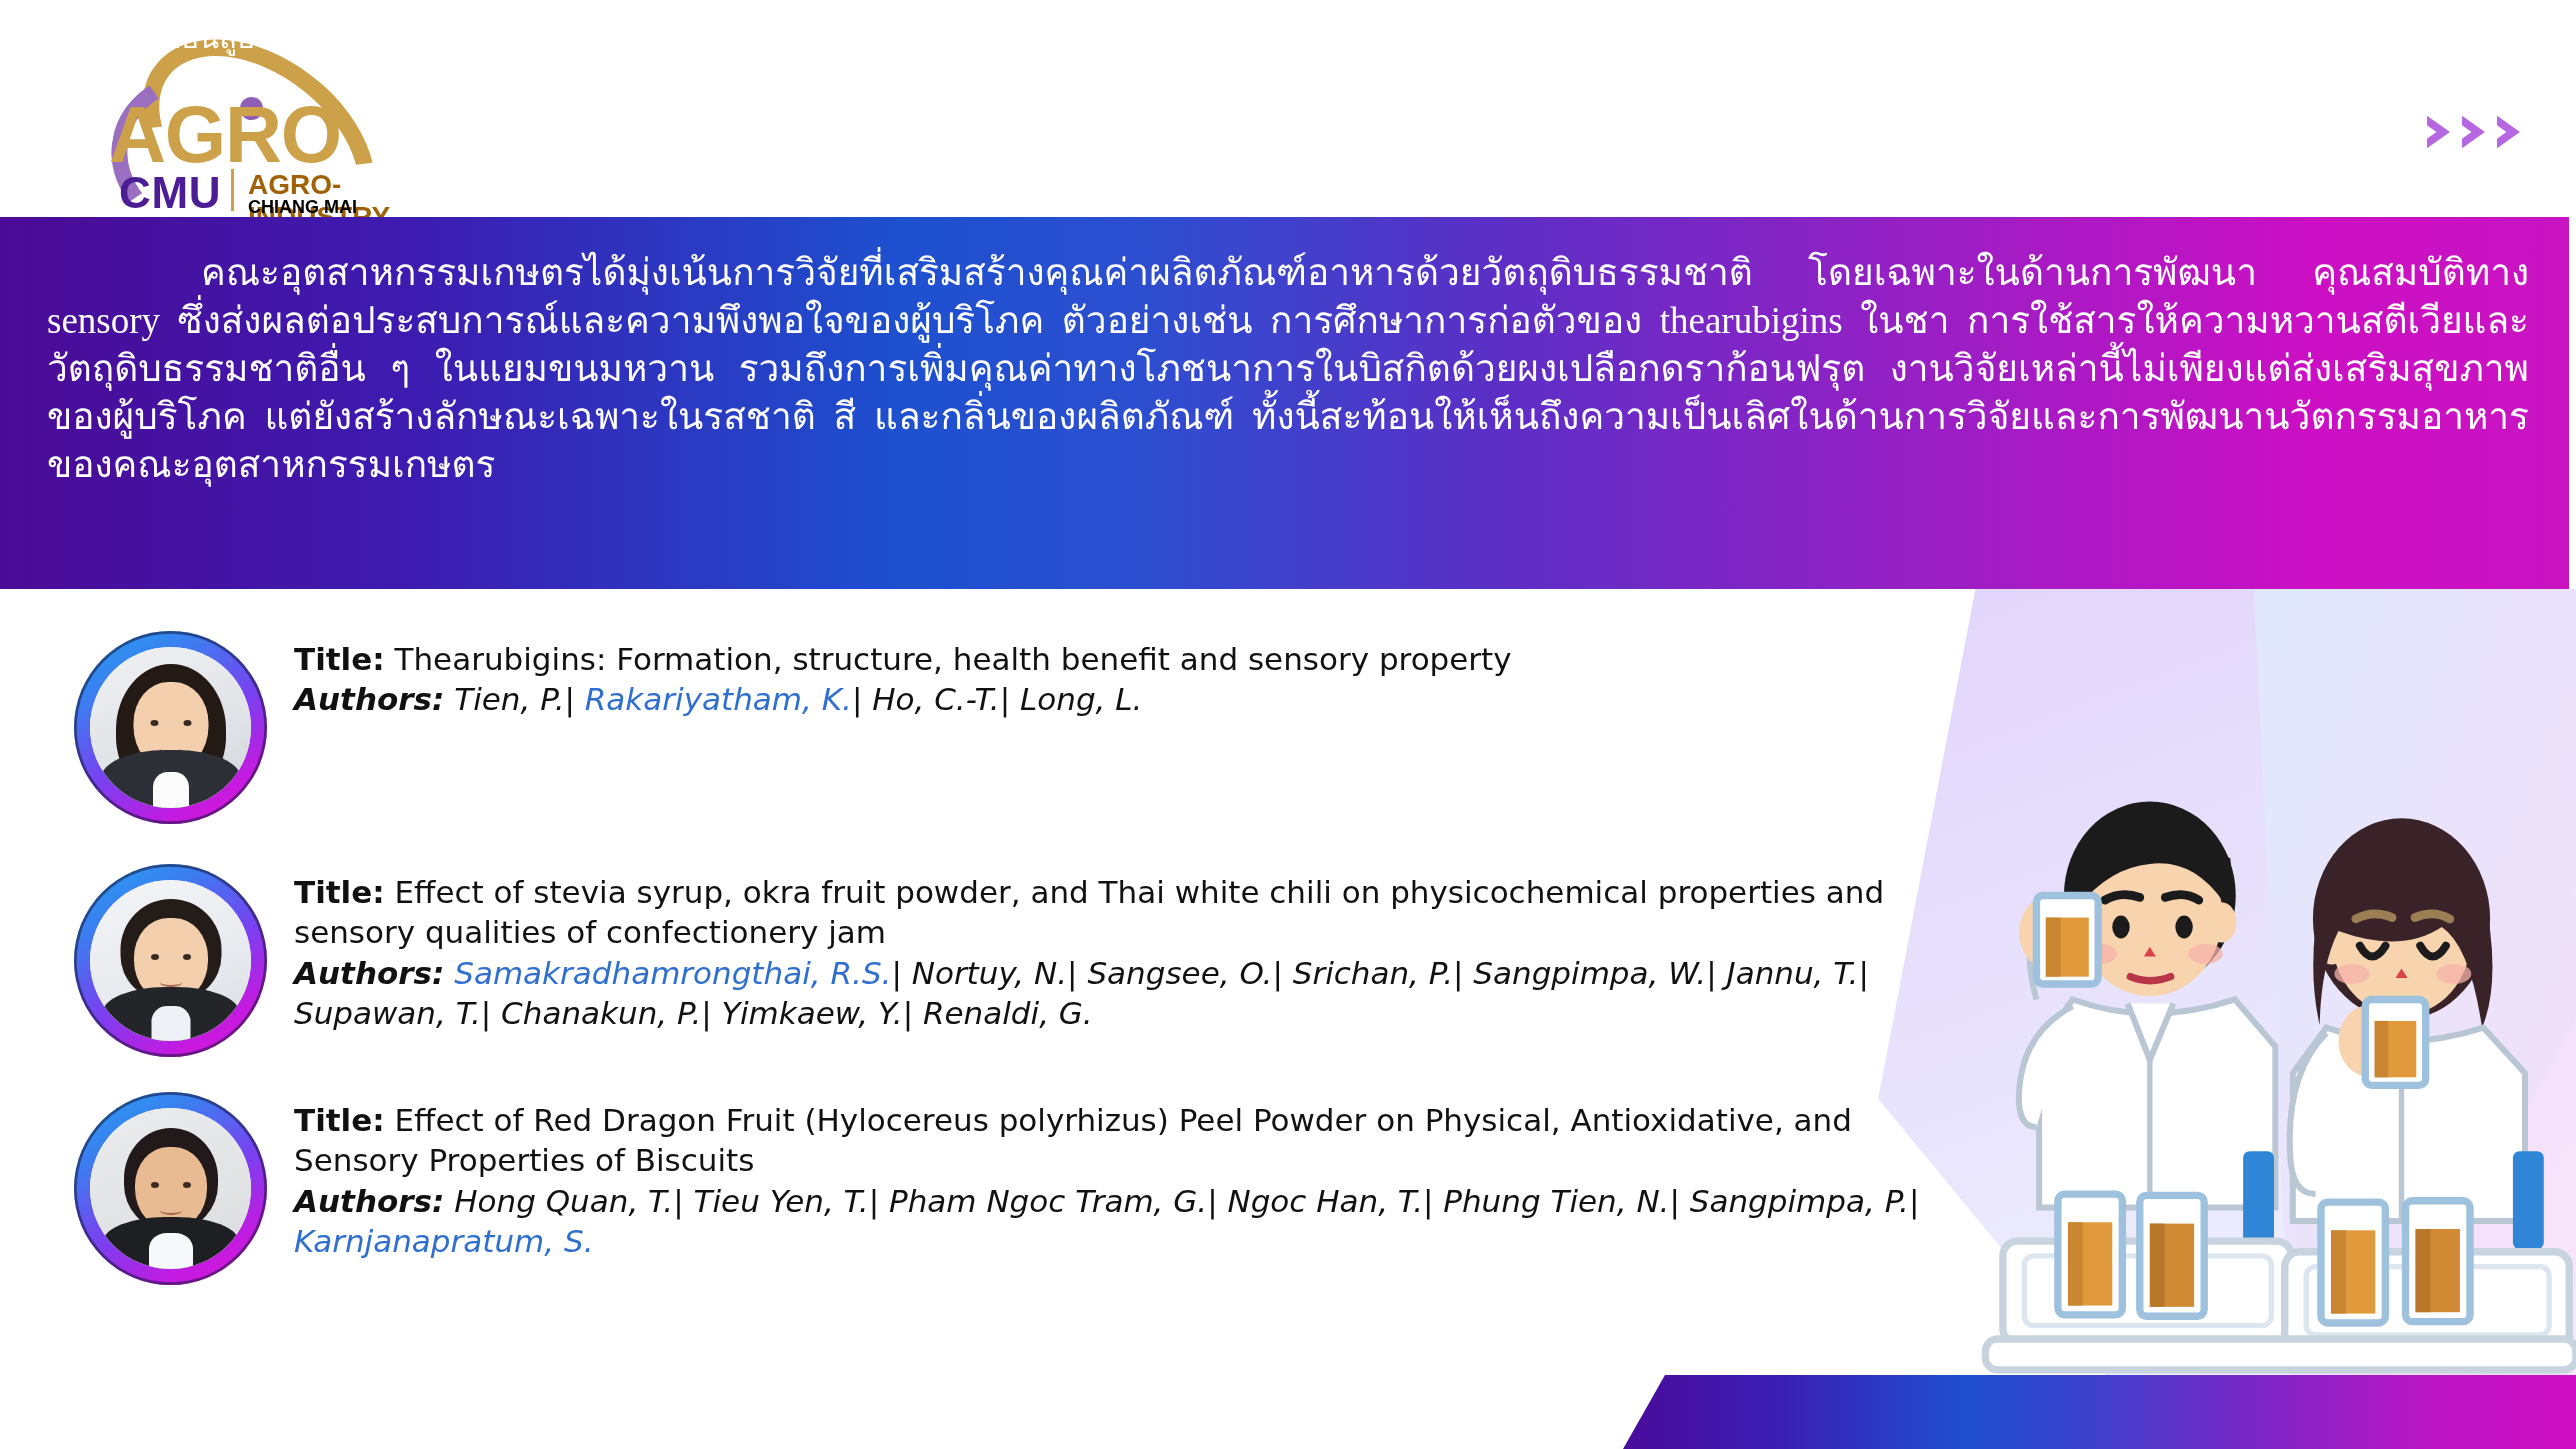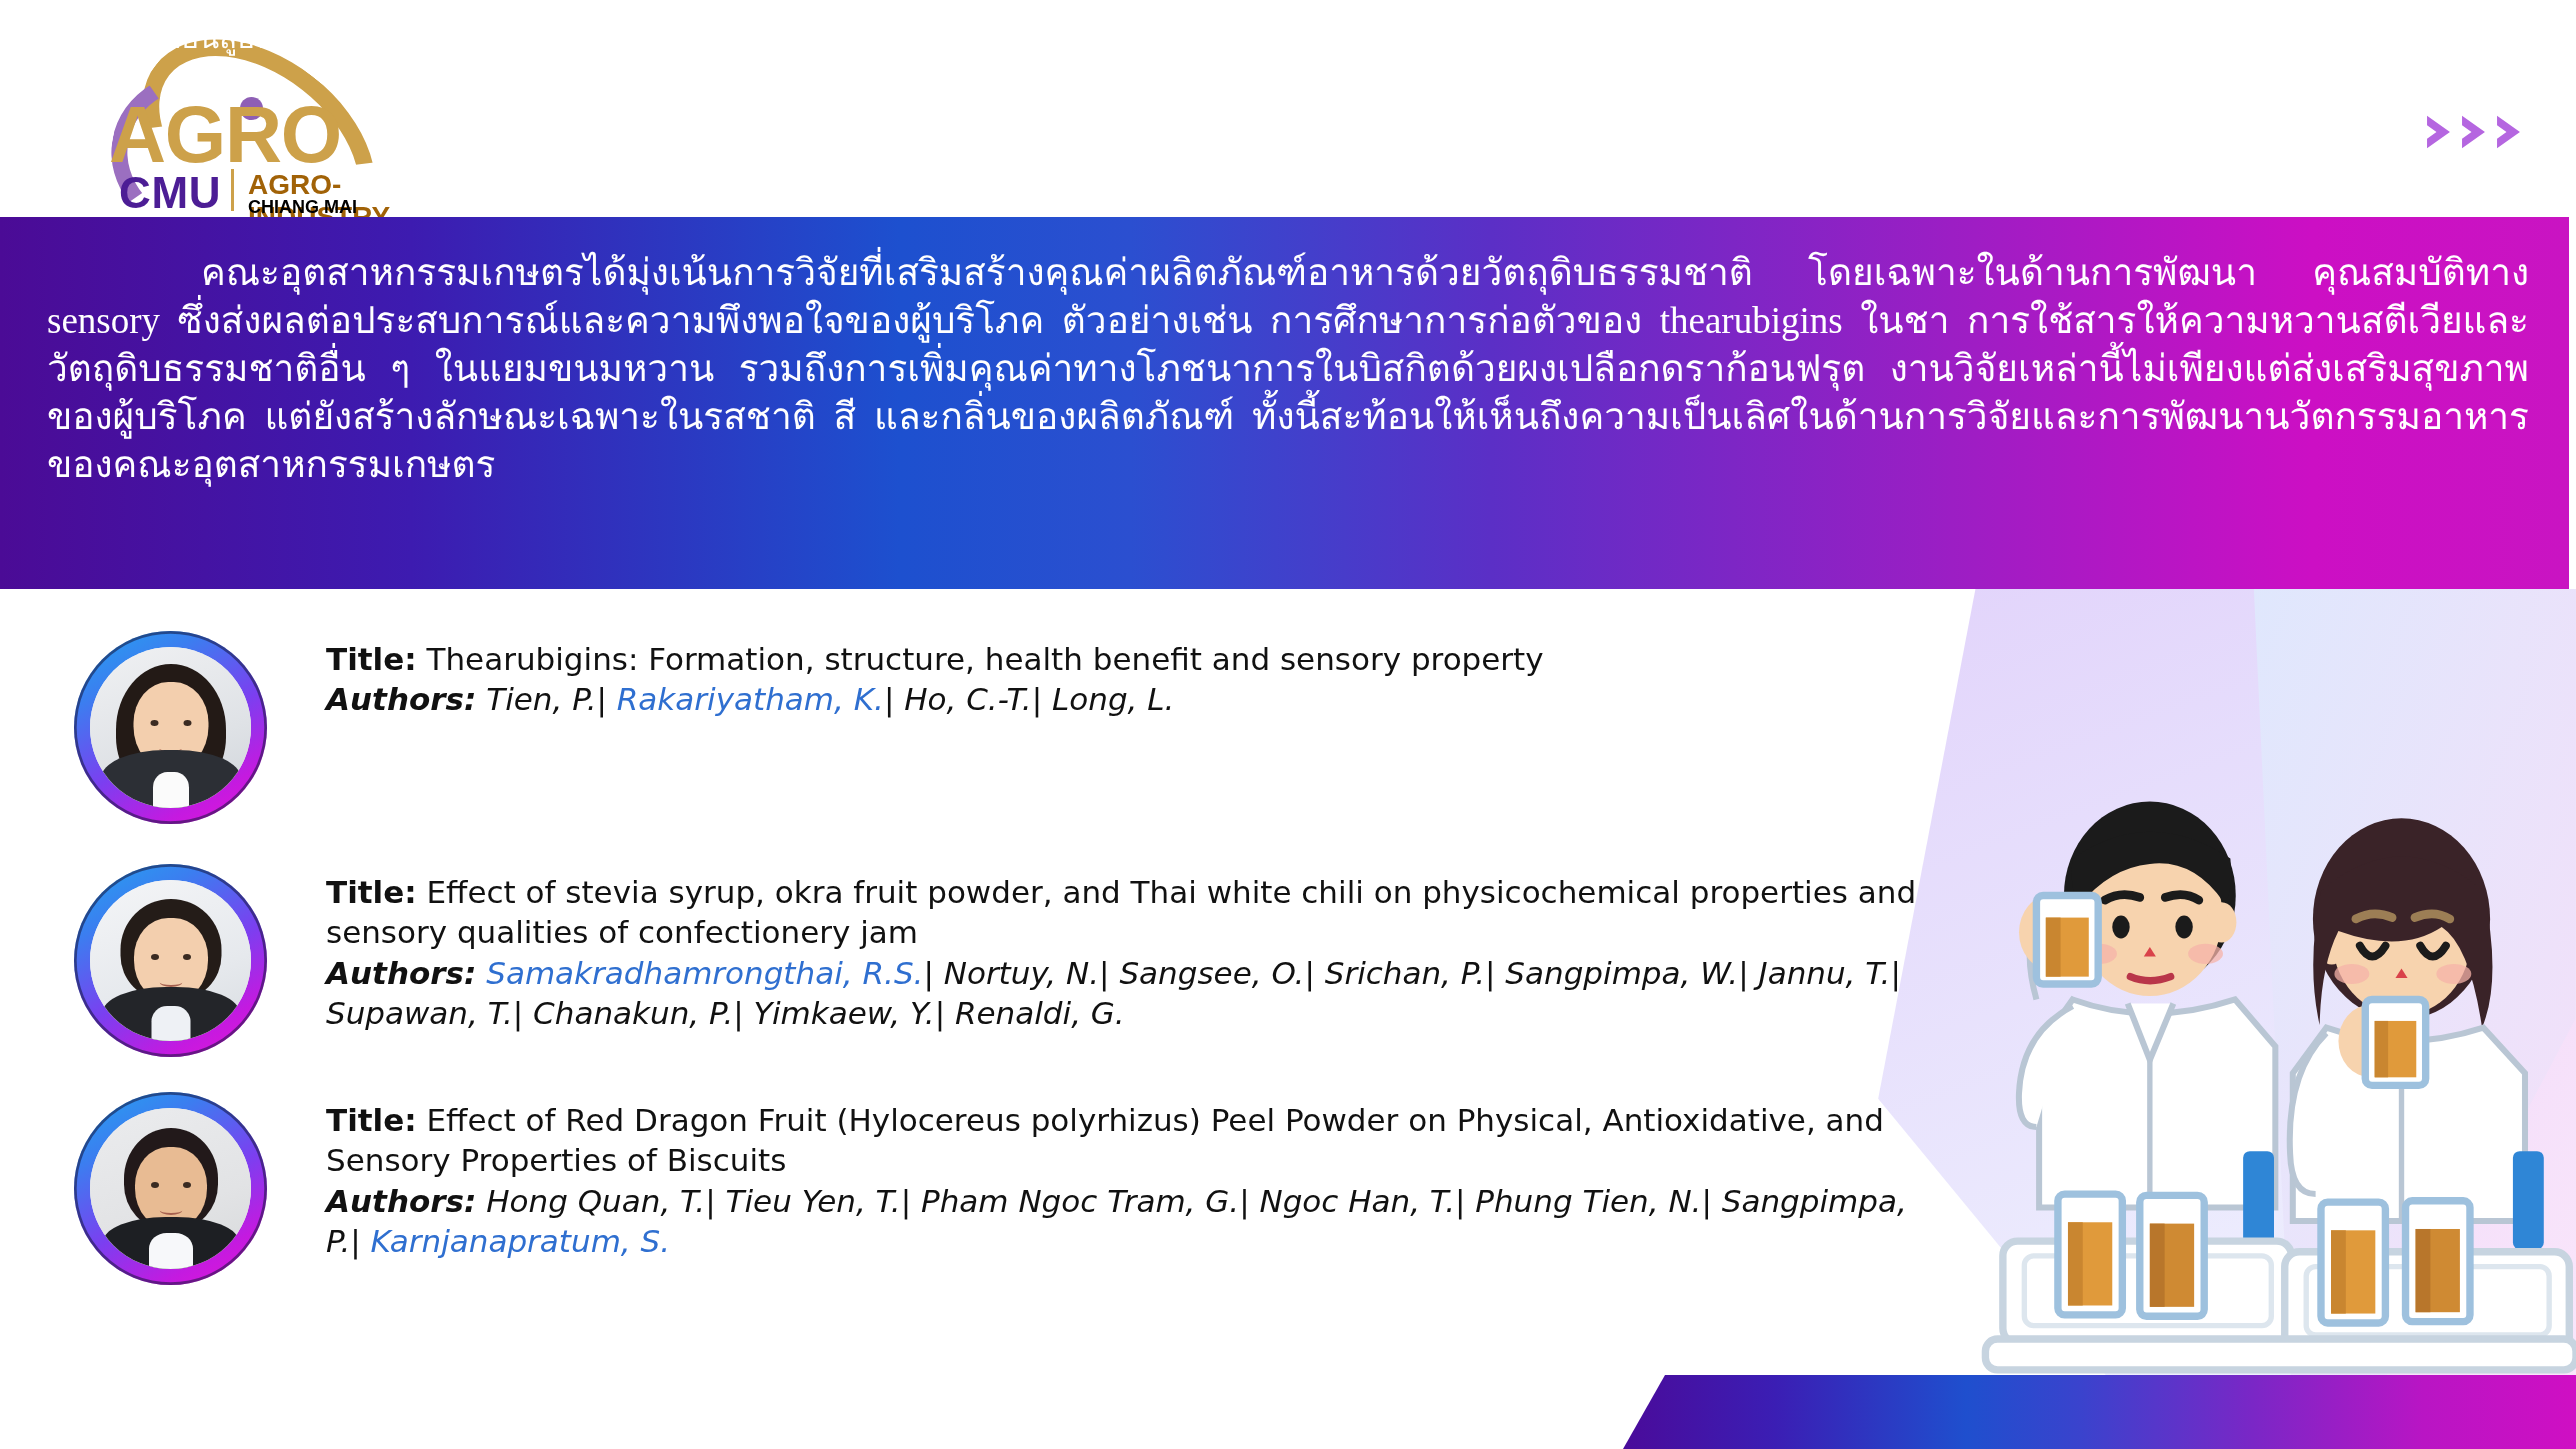--- a/index.html
+++ b/index.html
@@ -50,21 +50,21 @@
     text-align:justify;text-justify:inter-word;
     font-family:Liberation Serif, serif;
   }
   .banner-text .indent{display:inline-block;width:154px;}
 
   
   .decor{position:absolute;left:1878px;top:589px;width:698px;height:860px;overflow:hidden;}
 
   
   .entries{position:absolute;left:0;top:604px;width:1945px;}
-  .entry{position:relative;display:flex;align-items:flex-start;gap:32px;}
+  .entry{position:relative;display:flex;align-items:flex-start;}
   .entry-1{margin-top:27px;}
   .entry-2{margin-top:40px;}
   .entry-3{margin-top:35px;}
   .avatar{
     position:relative;flex:0 0 auto;width:193px;height:193px;border-radius:50%;
     margin-left:74px;
     background:linear-gradient(150deg,#22a7f0 0%,#3b7ef0 25%,#7b3ff0 55%,#c41ae0 80%,#e913d6 100%);
     padding:0;box-sizing:border-box;
     box-shadow:0 0 0 2.7px rgba(20,20,60,.55) inset;
   }

